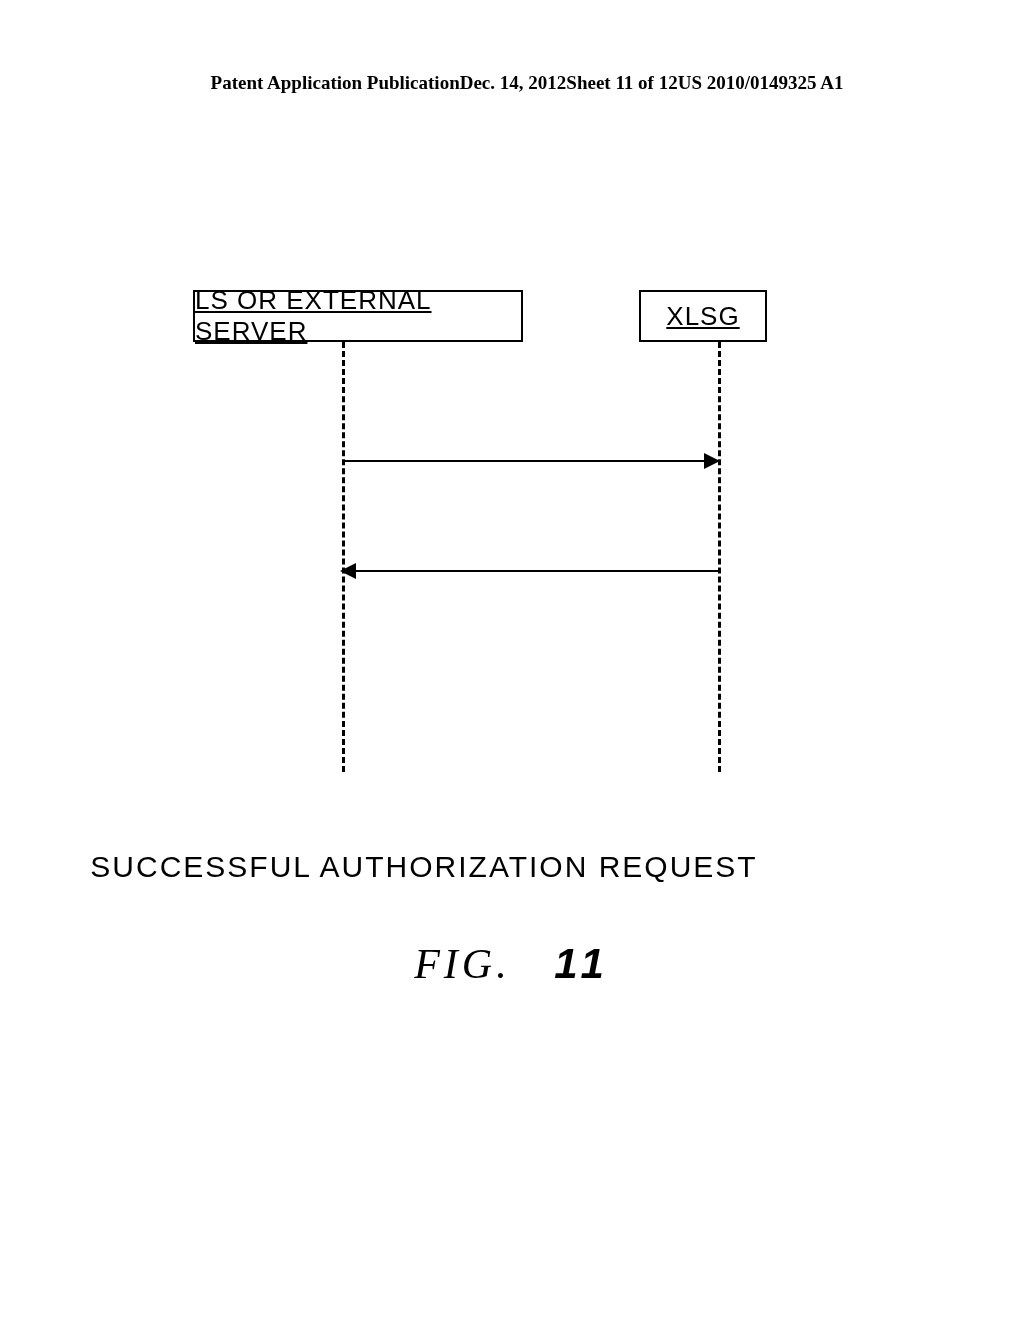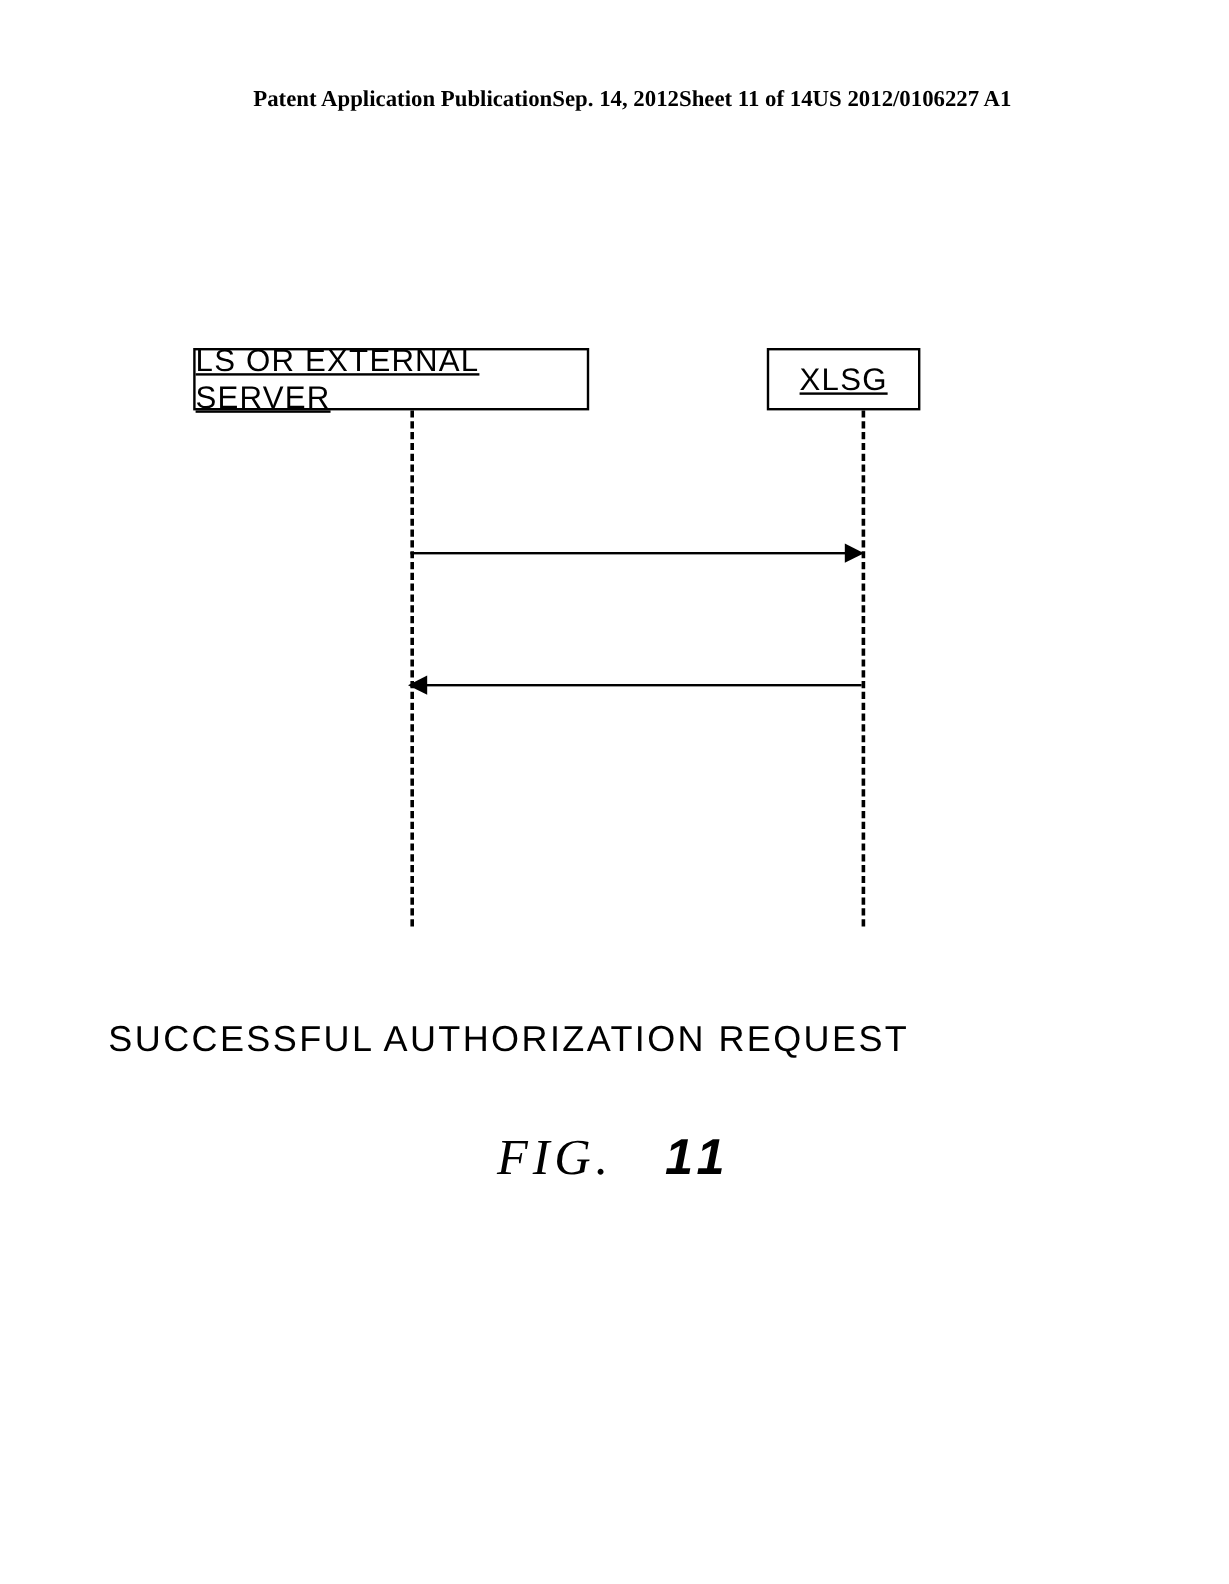--- a/index.html
+++ b/index.html
@@ -7,21 +7,21 @@
   .page { position: relative; width: 1024px; height: 1320px; }
   .header { position: absolute; top: 72px; left: 0; width: 1024px; display: flex; flex-direction: row; justify-content: center; font-size: 19px; font-weight: bold; padding-left: 30px; }
   .header .pub  { }
   .header .date { }
   .header .sheet{ }
   .header .docnum{ }
 
   .figure { position: absolute; top: 290px; left: 145px; width: 740px; height: 520px; }
   .boxrow { position: relative; width: 100%; height: 60px; }
   .box { position: absolute; background: #fff; border: 2px solid #000; height: 52px; display: flex; align-items: center; justify-content: center; font-family: Arial, Helvetica, sans-serif; font-size: 26px; letter-spacing: 1px; text-decoration: underline; }
-  .box-left  { left: 16px;  width: 330px; }
+  .box-left  { left: 48px;  width: 330px; }
   .box-right { left: 494px; width: 128px; }
 
   .lifeline { position: absolute; top: 52px; width: 0; border-left: 3px dashed #000; height: 430px; }
   .life-left  { left: 197px; }  
   .life-right { left: 573px; }  
 
   .msg { position: absolute; left: 197px; width: 376px; font-family: Arial, Helvetica, sans-serif; font-size: 26px; letter-spacing: 1px; text-align: center; }
   .msg-label { margin-bottom: 2px; }
   .arrow { position: relative; height: 2px; background: #000; }
   .arrow.right::after { content: ""; position: absolute; right: -2px; top: -7px; border-left: 16px solid #000; border-top: 8px solid transparent; border-bottom: 8px solid transparent; }
@@ -31,23 +31,23 @@
   .figlabel { position: absolute; top: 940px; left: 0; width: 1024px; text-align: center; font-size: 42px; font-style: italic; font-family: "Times New Roman", serif; letter-spacing: 4px; }
   .figlabel .fignum { font-family: Arial, Helvetica, sans-serif; font-style: italic; font-weight: bold; letter-spacing: 6px; text-align: right; }
 </style>
 </head>
 <body>
 
 <div class="page">
 
   <div class="header">
     <span class="pub">Patent Application Publication</span>
-    <span class="date">Sep. 14, 2012</span>
-    <span class="sheet">Sheet 11 of 14</span>
-    <span class="docnum">US 2012/0106227 A1</span>
+    <span class="date">Dec. 14, 2012</span>
+    <span class="sheet">Sheet 11 of 12</span>
+    <span class="docnum">US 2010/0149325 A1</span>
   </div>
 
   <div class="figure">
     <div class="boxrow">
       <div class="box box-left">LS OR EXTERNAL SERVER</div>
       <div class="box box-right">XLSG</div>
     </div>
     <div class="lifeline life-left"></div>
     <div class="lifeline life-right"></div>
 

